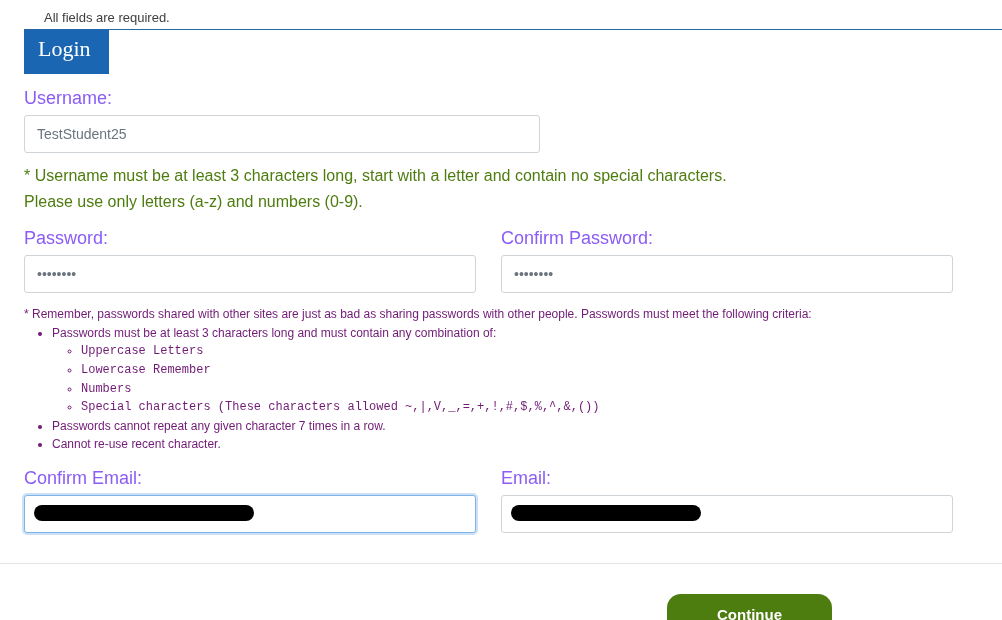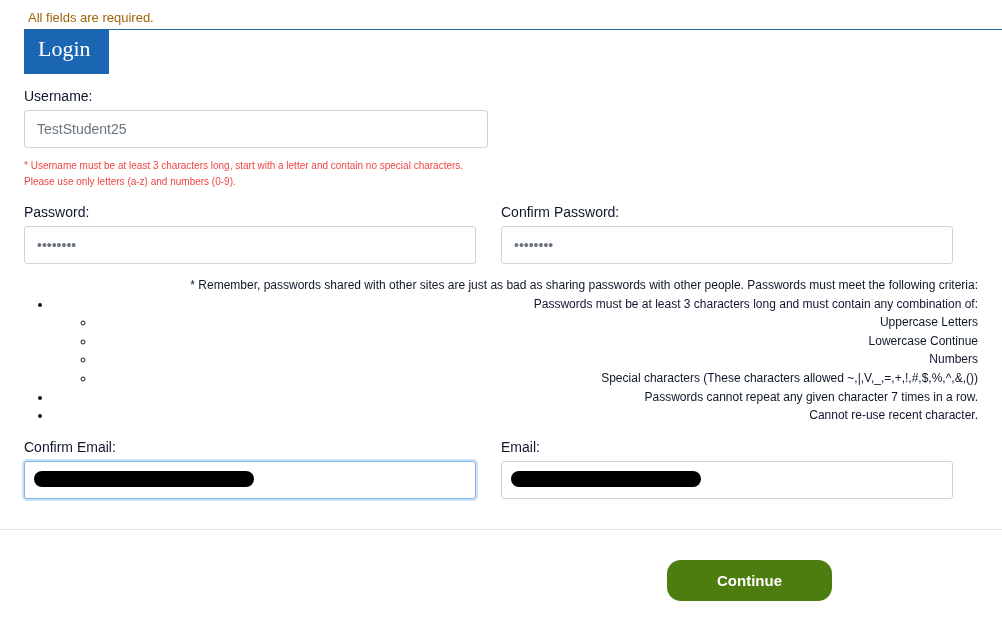--- a/index.html
+++ b/index.html
@@ -4,78 +4,77 @@
   <style>
     * { box-sizing: border-box; margin: 0; padding: 0; }
     body {
       font-family: "Segoe UI", Arial, sans-serif;
       background: #fff;
       color: #333;
       width: 1002px;
     }
     .container { padding: 0; }
     .error-msg {
-      color: #a16207;
+      color: #404040;
       font-size: 13px;
-      padding: 10px 0 4px 28px;
+      padding: 10px 0 4px 44px;
     }
     .hr-blue {
       border: none;
       border-top: 1px solid #2168a8;
       margin: 0 0 0 24px;
     }
     .section-title {
       display: inline-block;
       background: #1a66b3;
       color: #fff;
       font-family: Georgia, "Times New Roman", serif;
       font-size: 22px;
       font-weight: normal;
       padding: 6px 18px 12px 14px;
       margin-left: 24px;
     }
     .form-area { padding: 0 24px; }
     .field-label {
-      color: #0f172a;
-      font-size: 14px;
+      color: #8b5cf6;
+      font-size: 18px;
       margin: 14px 0 6px 0;
       display: block;
     }
     .text-input {
-      width: 464px;
+      width: 516px;
       padding: 10px 12px;
       font-size: 14px;
       color: #6b757f;
       border: 1px solid #cfd4d9;
       border-radius: 3px;
       outline: none;
     }
     .text-input.focused {
       border: 1px solid #7fb4e8;
       box-shadow: 0 0 0 2px rgba(127,180,232,0.4);
     }
     .hint {
-      color: #ef4444;
-      font-size: 10px;
+      color: #4d7c0f;
+      font-size: 16px;
       margin-top: 10px;
       line-height: 1.6;
     }
     .row { display: flex; }
     .col { flex: 1; min-width: 0; }
     .col .text-input { width: 100%; max-width: 452px; }
     .col.right .text-input { width: 100%; max-width: 452px; }
     .rules {
       font-size: 12px;
-      color: #0f172a;
+      color: #701a75;
       margin-top: 12px;
       line-height: 1.55;
-      text-align: right;
     }
     .rules ul { margin-left: 28px; }
-    .rules ul ul { margin-left: 43px; list-style-type: circle; }
+    .rules ul ul { margin-left: 29px; list-style-type: circle; font-family: Liberation Mono, monospace; }
     .rules ul ul li { list-style-type: circle; }
     .rules > ul > li { list-style-type: disc; }
     .rules ul li { list-style-type: disc; }
     .rules .sublist li { list-style-type: circle; }
     .redacted {
       position: relative;
     }
     .redacted::after {
       content: "";
       position: absolute;
@@ -136,21 +135,21 @@
       </div>
     </div>
 
     <div class="rules">
       <div>* Remember, passwords shared with other sites are just as bad as sharing passwords with other people. Passwords must meet the following criteria:</div>
       <ul>
         <li>
           <span>Passwords must be at least 3 characters long and must contain any combination of:</span>
           <ul class="sublist">
             <li>Uppercase Letters</li>
-            <li>Lowercase Continue</li>
+            <li>Lowercase Remember</li>
             <li>Numbers</li>
             <li>Special characters (These characters allowed ~,|,V,_,=,+,!,#,$,%,^,&amp;,())</li>
           </ul>
         </li>
         <li>Passwords cannot repeat any given character 7 times in a row.</li>
         <li>Cannot re-use recent character.</li>
       </ul>
     </div>
 
     <div class="row">

